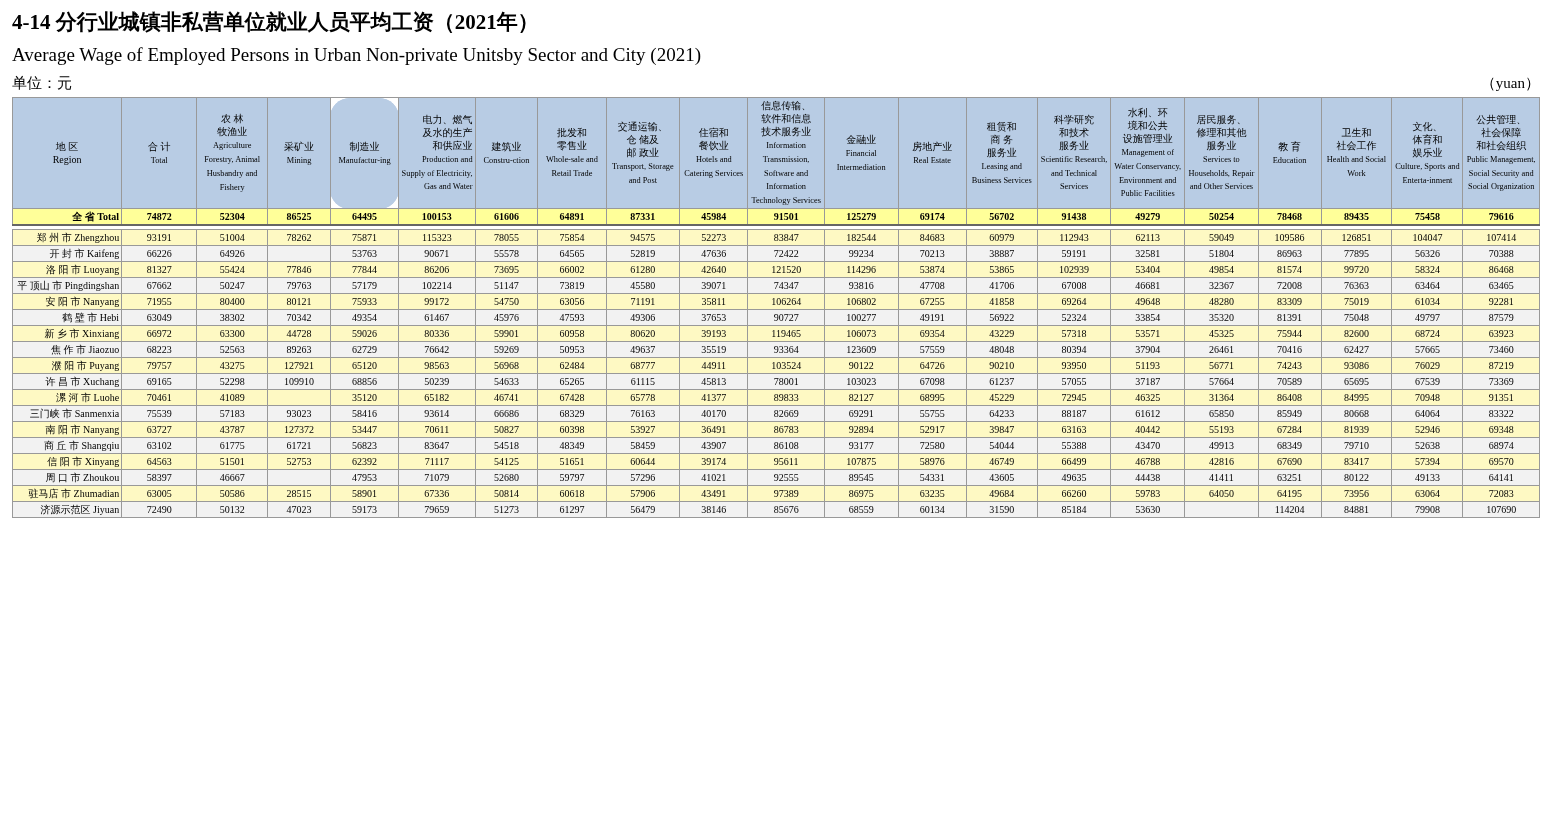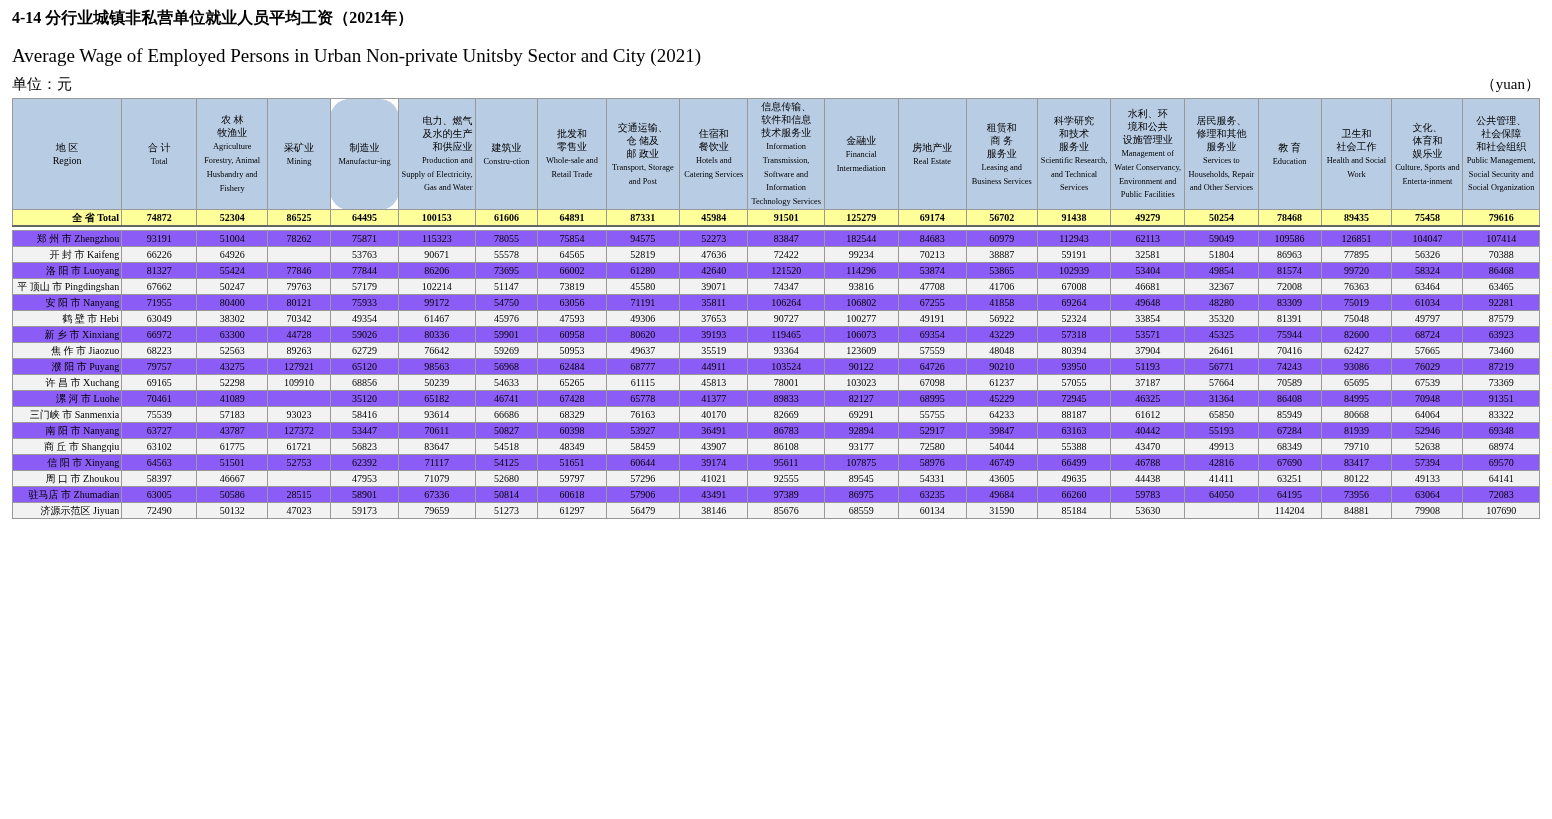--- a/index.html
+++ b/index.html
@@ -1,30 +1,30 @@
 <!DOCTYPE html>
 <html><head>
   <meta charset="utf-8">
   <style>
     * { margin: 0; padding: 0; box-sizing: border-box; }
     body { font-family: SimSun, "宋体", serif; font-size: 11px; background: #fff; color: #000; overflow: auto; }
     
     .page-container { padding: 8px 12px; min-width: 1552px; }
     
-    .title-main { font-size: 16px; font-weight: bold; margin-bottom: 16px; }
+    .title-main { font-size: 21px; font-weight: bold; margin-bottom: 8px; }
     .title-sub { font-size: 19px; margin-bottom: 8px; }
     .unit-row { display: flex; justify-content: space-between; font-size: 15px; margin-bottom: 4px; }
     
     table { border-collapse: collapse; width: 100%; font-size: 10px; }
     
     th, td { border: 1px solid #999; text-align: center; padding: 1px 2px; vertical-align: middle; line-height: 1.3; }
     
     .header-blue { background-color: #b8cce4; }
     .row-yellow { background-color: #ffff99; }
-    .row-white { background-color: #8b5cf6; margin-left: 48px; }
+    .row-white { background-color: #fef9c3; margin-left: 48px; }
     .row-light { background-color: #f2f2f2; }
     
     .region-col { text-align: right; padding-left: 4px; }
     
     th { font-weight: normal; }
     
     .total-row td { font-weight: bold; }
   </style>
 </head>
 <body>

